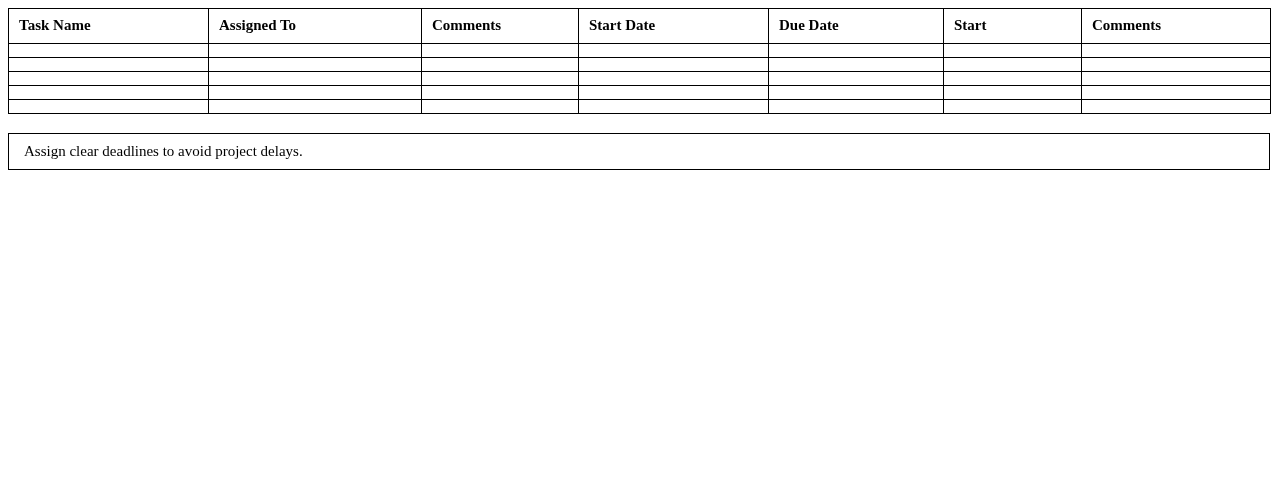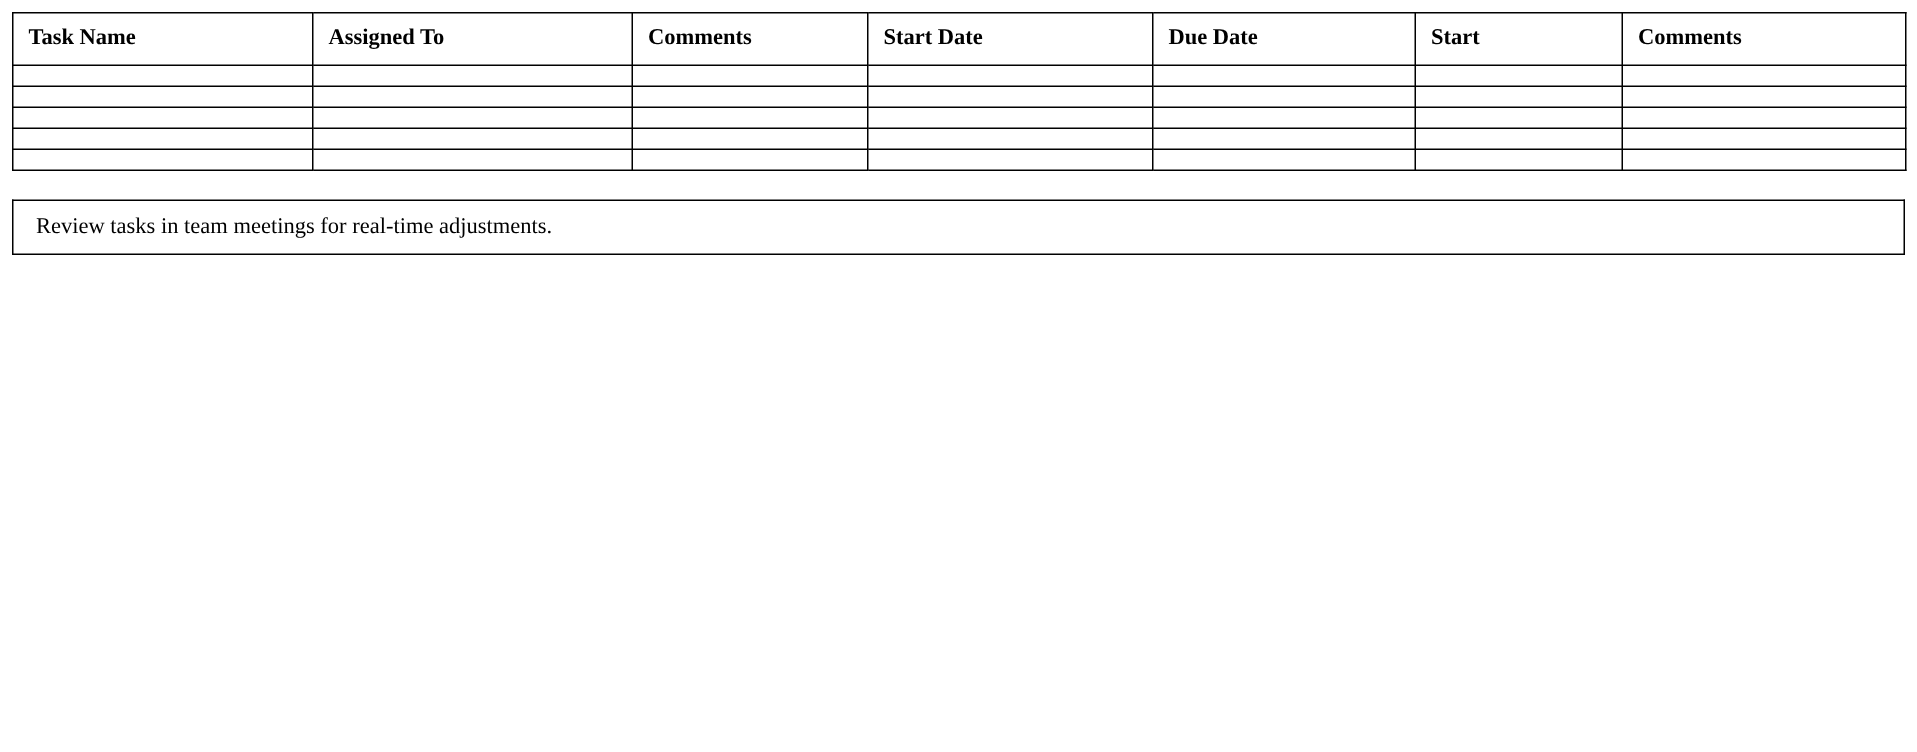--- a/index.html
+++ b/index.html
@@ -142,18 +142,18 @@
         <td class="empty-cell"></td>
         <td class="empty-cell"></td>
         <td class="empty-cell"></td>
       </tr>
     </tbody>
   </table>
 
   <table id="notes-table">
     <tbody>
       <tr>
-        <td>Review tasks in team meetings for real-time adjustments.</td>
+        <td>Assign clear deadlines to avoid project delays.</td>
       </tr>
     </tbody>
   </table>
 
 </div>
 
 </body></html>

